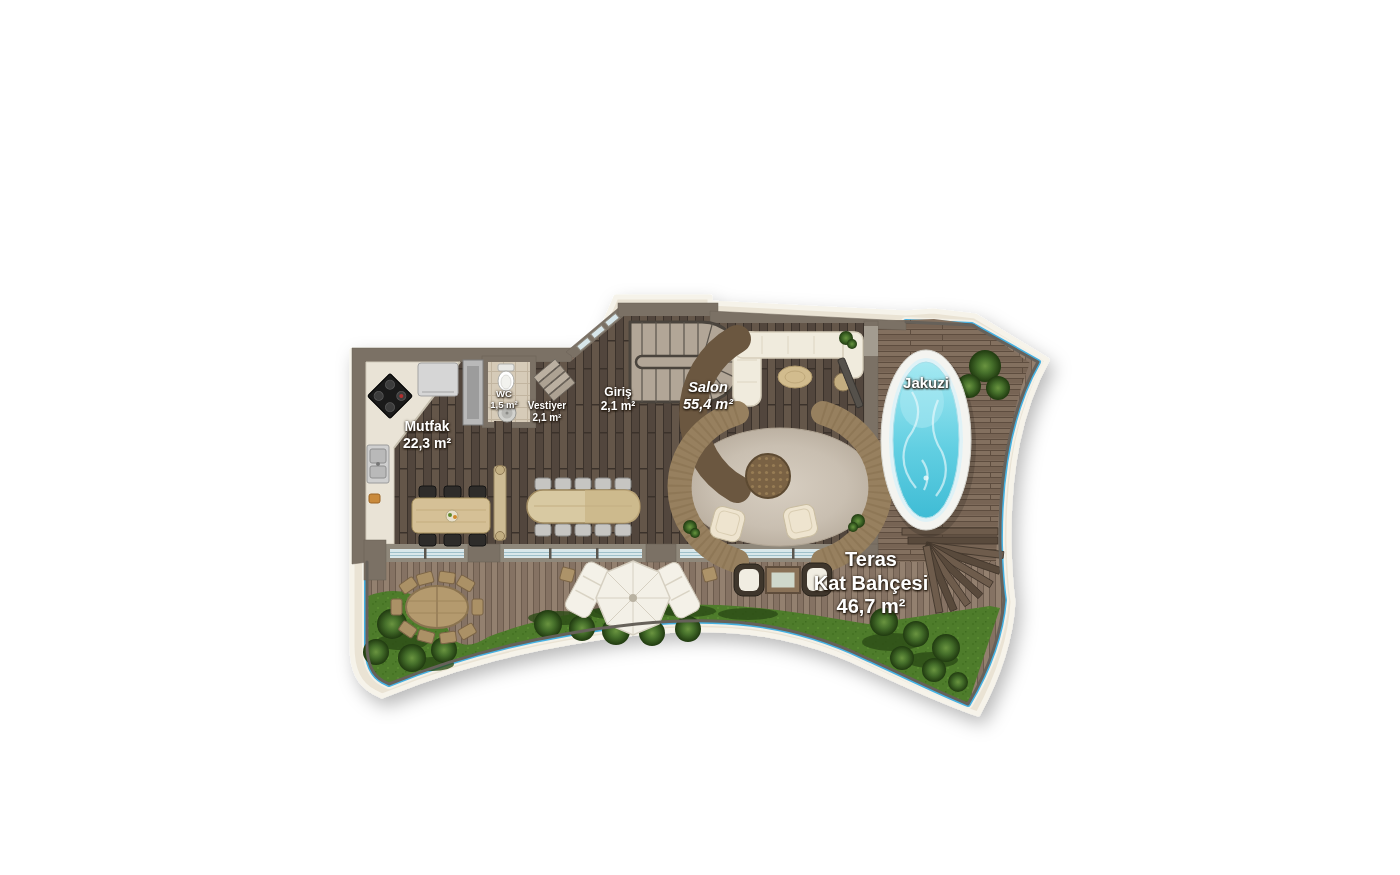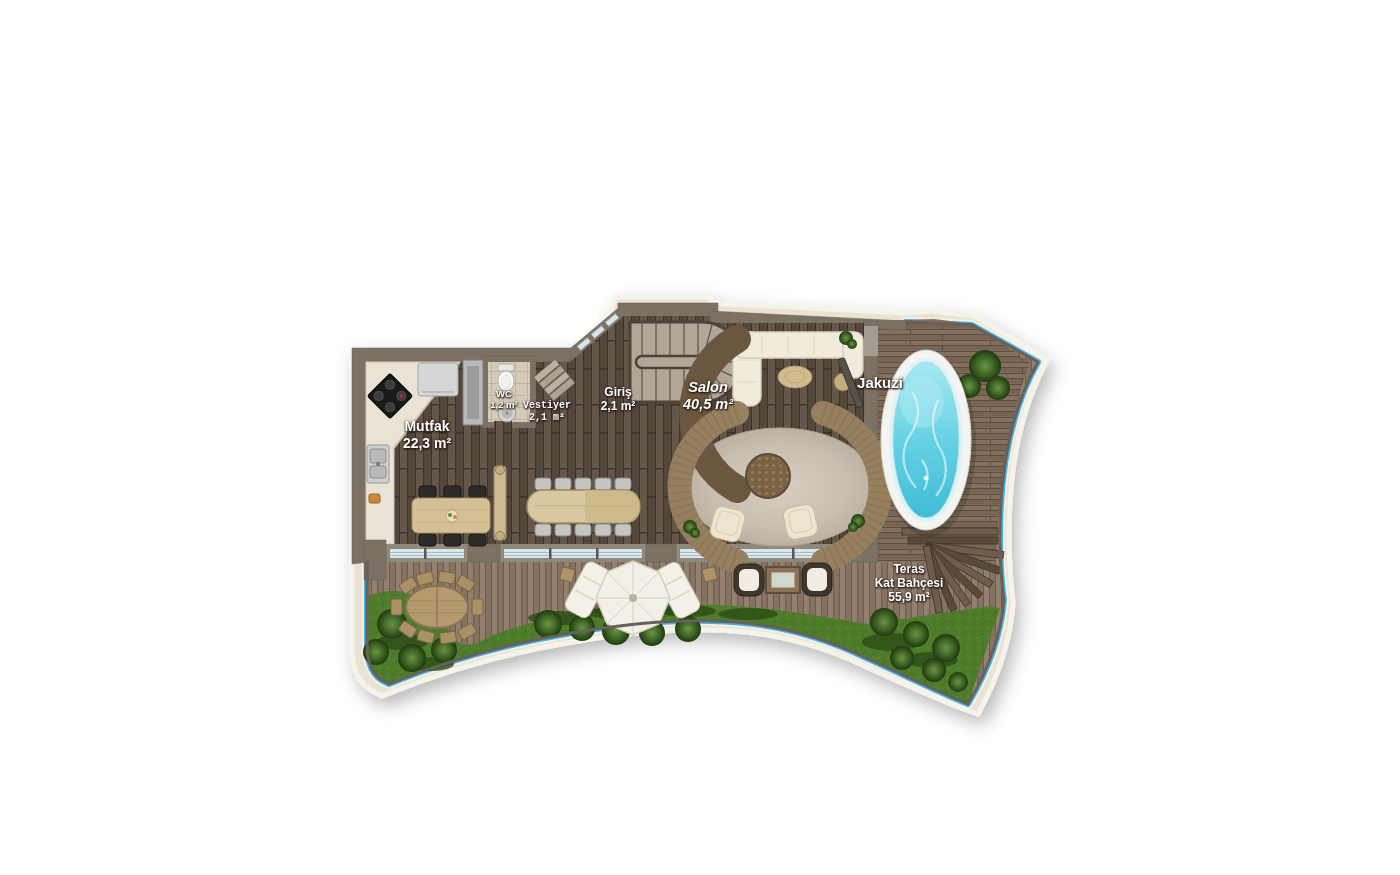--- a/index.html
+++ b/index.html
@@ -4,25 +4,25 @@
 <style>
   html,body{margin:0;padding:0;background:#ffffff;}
   .stage{position:relative;width:1400px;height:875px;background:#ffffff;overflow:hidden;
          font-family:"Liberation Sans",sans-serif;}
   .stage svg{position:absolute;left:0;top:0;}
   .room-label{position:absolute;transform:translate(-50%,-50%);color:#ffffff;font-weight:bold;
     text-align:center;line-height:1.18;white-space:nowrap;
     text-shadow:0 1px 2px rgba(35,25,15,.95),0 0 3px rgba(35,25,15,.6),1px 1px 2px rgba(35,25,15,.8);}
   .lbl-mutfak{left:427px;top:435px;font-size:14px;}
   .lbl-wc{left:504px;top:399px;font-size:9.5px;}
-  .lbl-vestiyer{left:547px;top:412px;font-size:10px;font-family:Liberation Mono, monospace;}
+  .lbl-vestiyer{left:547px;top:412px;font-size:10px;}
   .lbl-giris{left:618px;top:399px;font-size:12px;}
   .lbl-salon{left:708px;top:396px;font-size:14.5px;font-style:italic;}
-  .lbl-jakuzi{left:880px;top:383px;font-size:15px;}
-  .lbl-teras{left:909px;top:583px;font-size:12px;}
+  .lbl-jakuzi{left:926px;top:383px;font-size:15px;}
+  .lbl-teras{left:871px;top:583px;font-size:20px;}
 </style>
 </head>
 <body>
 
 <div class="stage">
 <svg width="1400" height="875" viewBox="0 0 1400 875">
 <defs>
   <filter id="planShadow" x="-10%" y="-10%" width="130%" height="130%">
     <feDropShadow dx="5" dy="8" stdDeviation="9" flood-color="#000000" flood-opacity="0.28"></feDropShadow>
   </filter>
@@ -500,35 +500,35 @@
      C 670,620 628,623 566,634 C 508,644 450,659 389,684 L 383,681
      C 372,675 367,664 367,645 L 367,562" fill="none" stroke="#66615a" stroke-width="3" stroke-linejoin="round" stroke-linecap="round"></path>
 </svg>
 
 <div class="room-label lbl-mutfak">
   <div>Mutfak</div>
   <div>22,3 m²</div>
 </div>
 <div class="room-label lbl-wc">
   <div>WC</div>
-  <div>1,2 m²</div>
+  <div>1,5 m²</div>
 </div>
 <div class="room-label lbl-vestiyer">
   <div>Vestiyer</div>
   <div>2,1 m²</div>
 </div>
 <div class="room-label lbl-giris">
   <div>Giriş</div>
   <div>2,1 m²</div>
 </div>
 <div class="room-label lbl-salon">
   <div>Salon</div>
-  <div>40,5 m²</div>
+  <div>55,4 m²</div>
 </div>
 <div class="room-label lbl-jakuzi">
   <div>Jakuzi</div>
 </div>
 <div class="room-label lbl-teras">
   <div>Teras</div>
   <div>Kat Bahçesi</div>
-  <div>55,9 m²</div>
+  <div>46,7 m²</div>
 </div>
 </div>
 
 </body></html>

